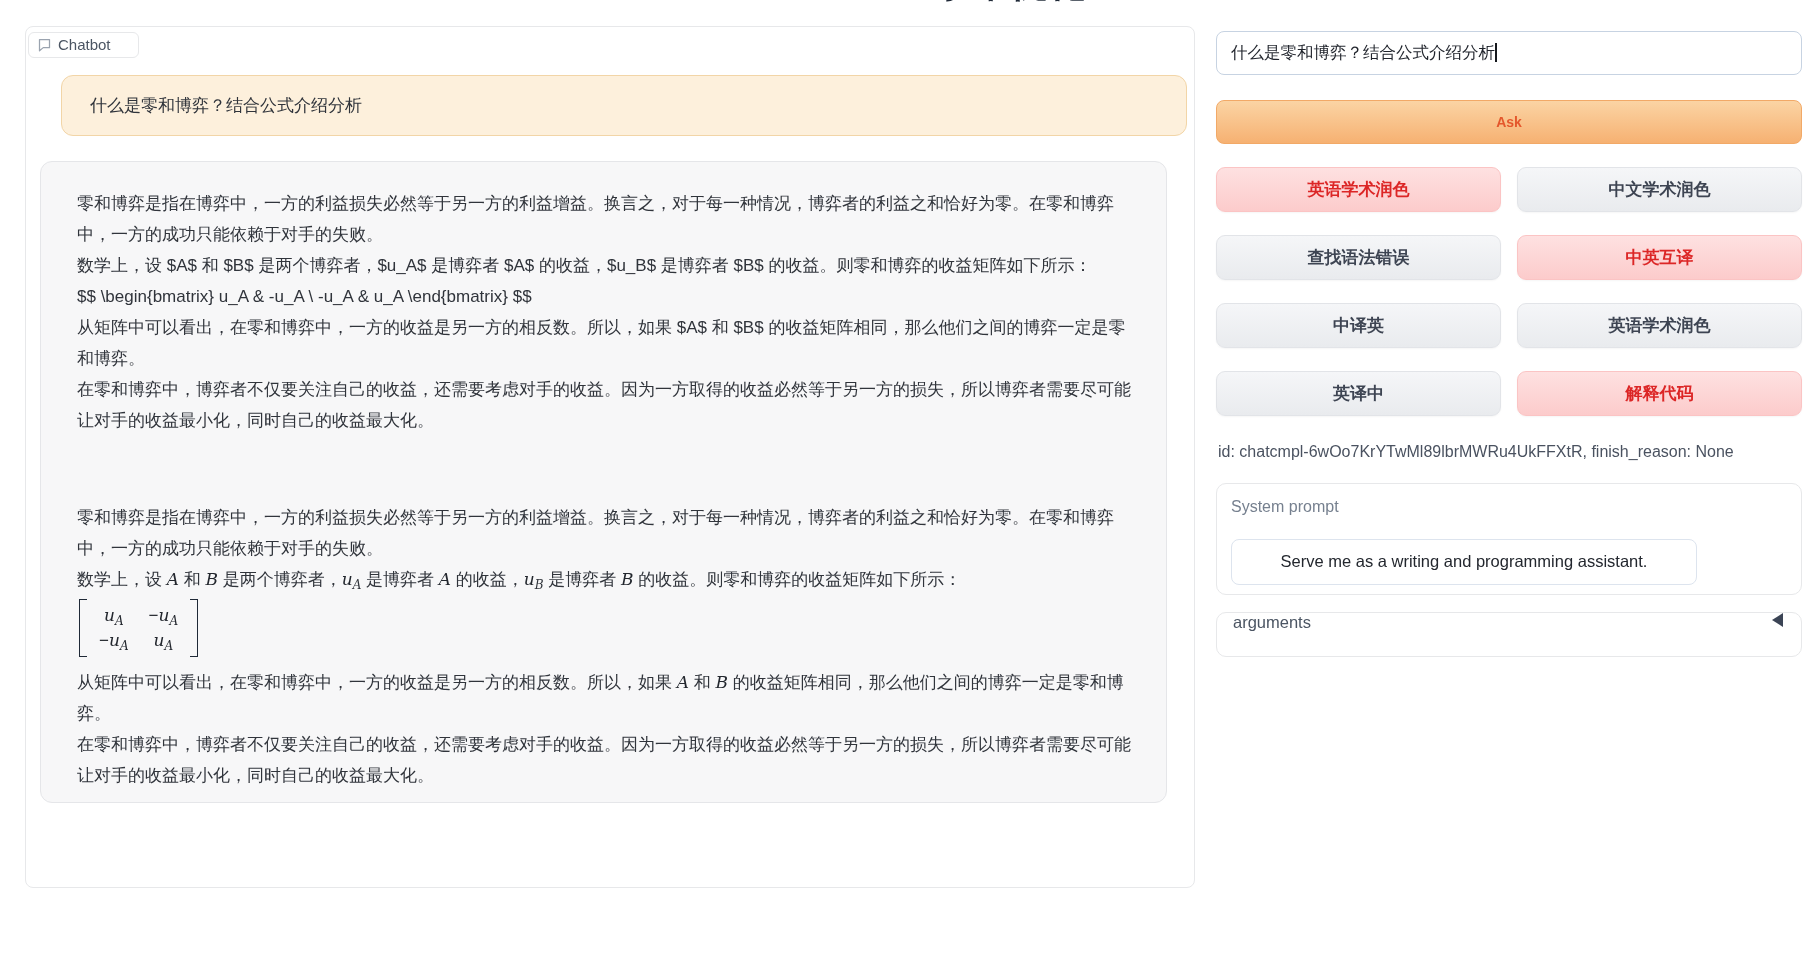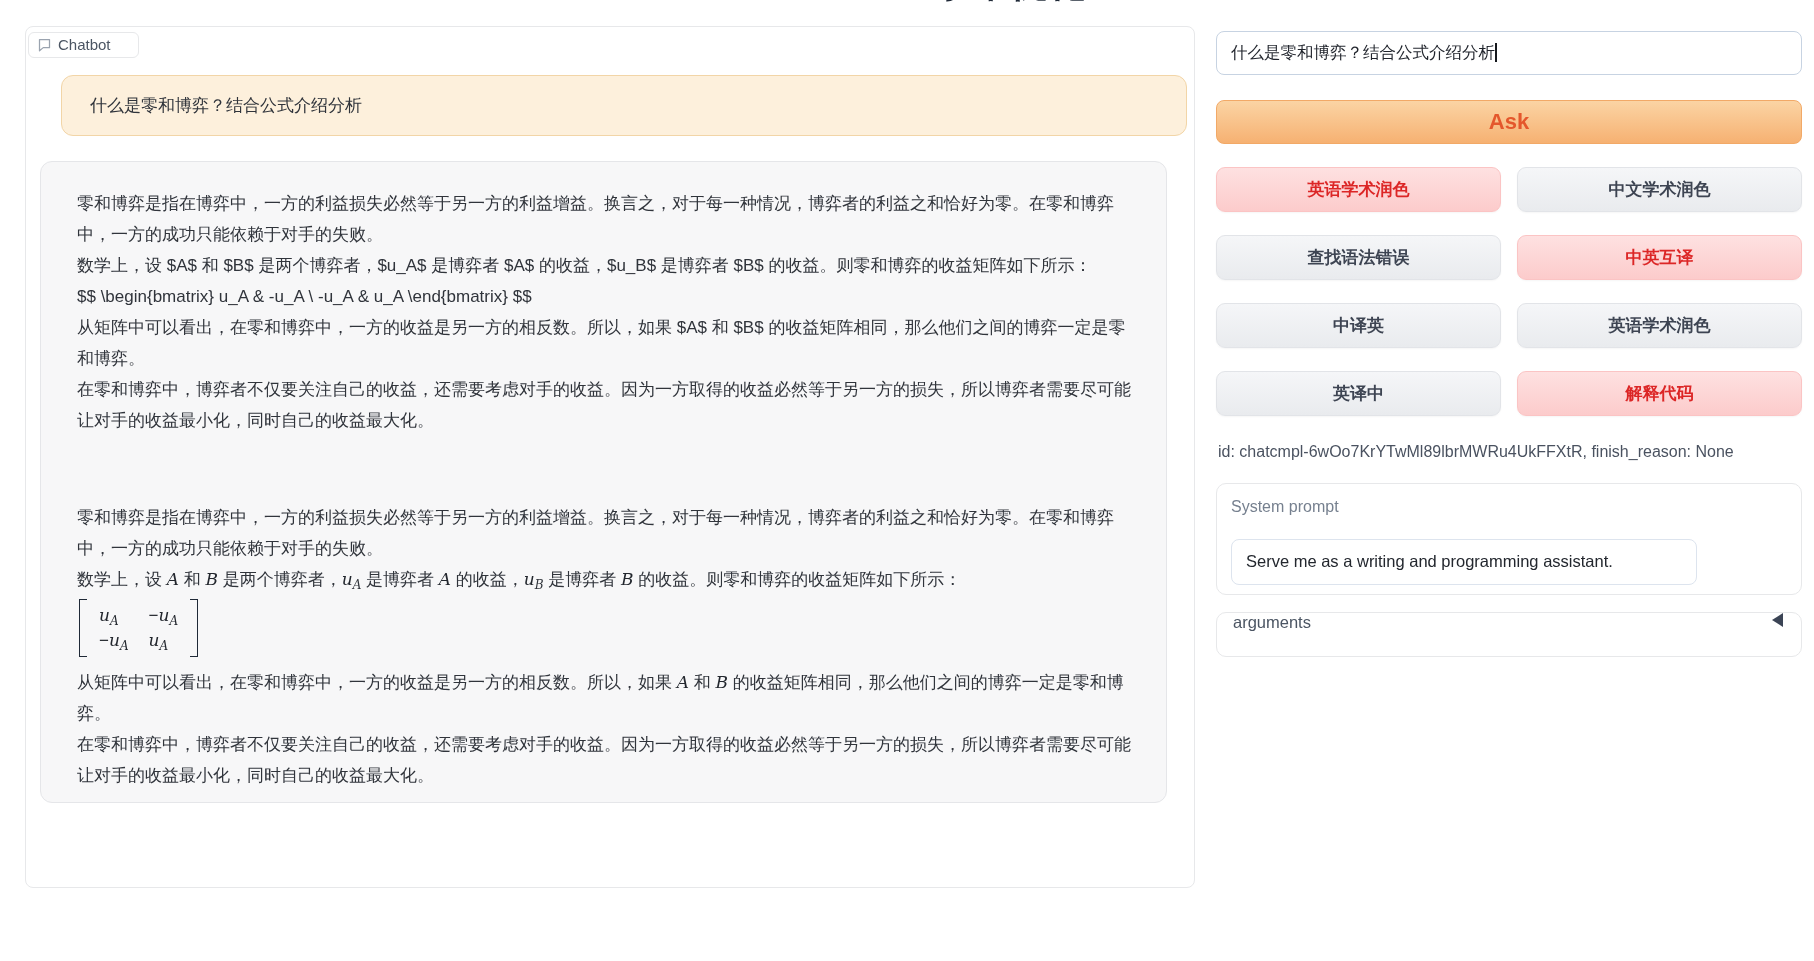--- a/index.html
+++ b/index.html
@@ -37,48 +37,48 @@
   .spacer{height:66px;}
   .mi{font-family:"DejaVu Serif","Liberation Serif",serif;font-style:italic;color:#23272e;}
   sub.msub{font-family:"DejaVu Serif","Liberation Serif",serif;font-style:italic;
     font-size:12px;line-height:0;}
   .matrix{display:inline-flex;align-items:stretch;margin:4px 0 4px 2px;}
   .m-bracket{width:8px;}
   .m-bracket.left{border:1.6px solid #1f2937;border-right:none;}
   .m-bracket.right{border:1.6px solid #1f2937;border-left:none;}
   .m-grid{display:grid;grid-template-columns:auto auto;column-gap:20px;row-gap:0;
     padding:4px 12px;font-size:17px;line-height:25px;color:#23272e;}
-  .m-cell{}
+  .m-cell{text-align:center;}
 
   
   .right-col{left:1216px;top:0;width:586px;height:961px;}
   .query-box{position:absolute;left:0;top:31px;width:586px;height:44px;background:#fff;
     border:1.5px solid var(--input-border);border-radius:8px;padding:10px 14px;
     font-size:16.5px;color:#1f232b;white-space:nowrap;overflow:hidden;}
   .caret{display:inline-block;width:1.5px;height:19px;background:#15181d;vertical-align:-4px;}
   .ask-btn{position:absolute;left:0;top:100px;width:586px;height:44px;
     background:linear-gradient(var(--ask-top),var(--ask-bottom));
     border:1px solid var(--ask-border);border-radius:8px;
-    font-size:22px;font-weight:700;color:var(--ask-text);cursor:pointer;
+    font-size:14px;font-weight:700;color:var(--ask-text);cursor:pointer;
     font-family:"Liberation Sans","DejaVu Sans",sans-serif;}
   .btn-grid{position:absolute;left:0;top:167px;width:586px;
     display:grid;grid-template-columns:285px 285px;column-gap:16px;row-gap:23px;}
   .action-btn{height:45px;border-radius:9px;font-size:17px;font-weight:700;cursor:pointer;
     font-family:Liberation Sans, sans-serif;
     box-shadow:0 1px 2px rgba(0,0,0,0.04);}
   .action-btn.gray{background:linear-gradient(var(--gray-top),var(--gray-bottom));
     border:1px solid var(--gray-border);color:var(--gray-text);}
   .action-btn.red{background:linear-gradient(var(--red-top),var(--red-bottom));
     border:1px solid #fbc4c4;color:var(--red-text);}
   .status-line{position:absolute;left:2px;top:443px;font-size:16px;color:#4a5260;white-space:nowrap;}
   .sys-box{position:absolute;left:0;top:483px;width:586px;height:112px;background:#fff;
     border:1px solid var(--panel-border);border-radius:10px;padding:14px;}
   .sys-label{font-size:16px;color:var(--label-gray);margin-bottom:23px;}
   .sys-input{width:466px;height:46px;background:#fff;border:1.5px solid #dde4ee;
-    border-radius:8px;padding:12px 14px;font-size:16.5px;color:#23272e;white-space:nowrap;overflow:hidden;}
+    border-radius:8px;padding:12px 14px;font-size:16.5px;color:#23272e;white-space:nowrap;overflow:hidden;text-align:center;}
   .accordion{position:absolute;left:0;top:612px;width:586px;height:45px;background:#fff;
     border:1px solid var(--panel-border);border-radius:10px;display:flex;align-items:flex-start;
     justify-content:space-between;padding:0 18px 0 16px;cursor:pointer;}
   .accordion-label{font-size:16.5px;color:#4b5563;}
   .tri-left{width:0;height:0;border-top:7px solid transparent;border-bottom:7px solid transparent;
     border-right:11px solid var(--arrow-color);}
 </style>
 </head>
 <body>
 

